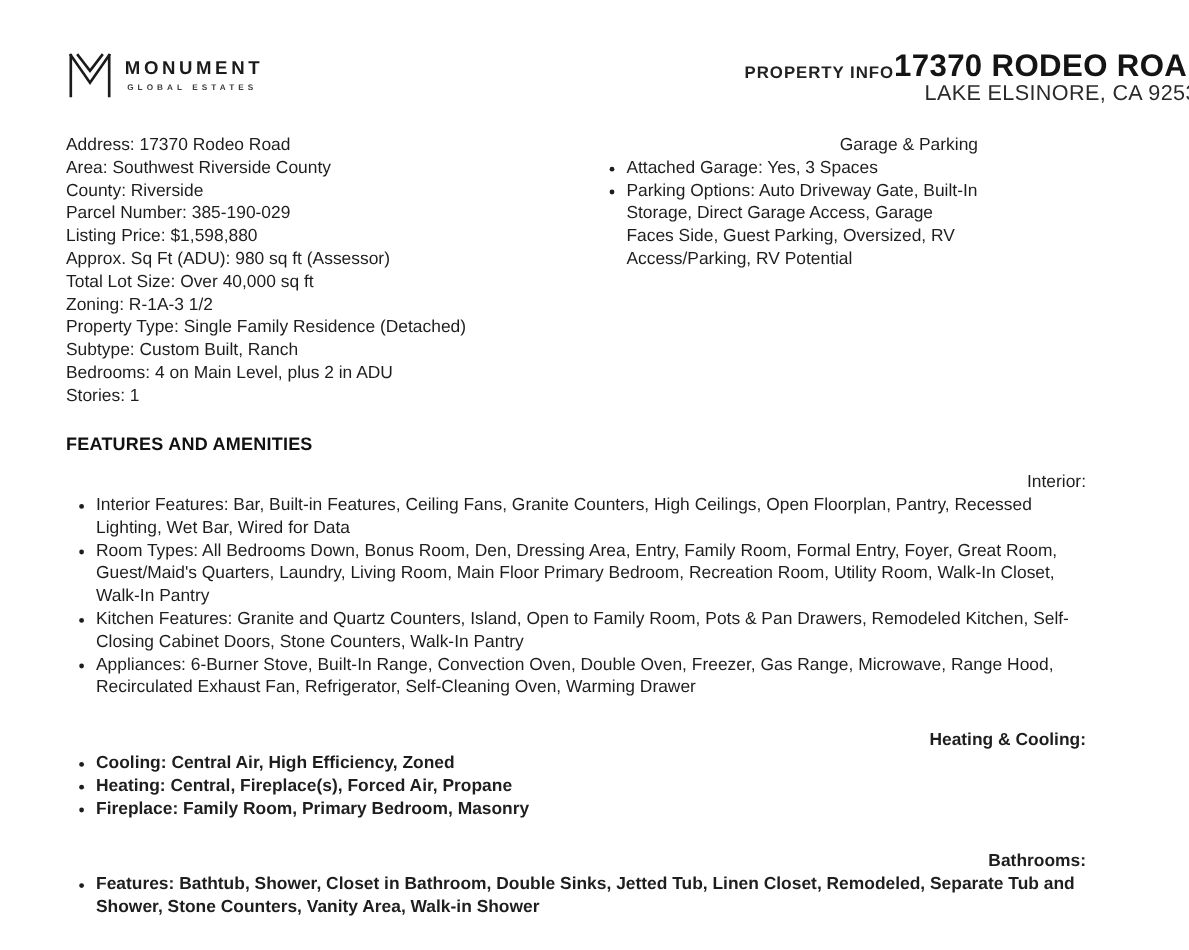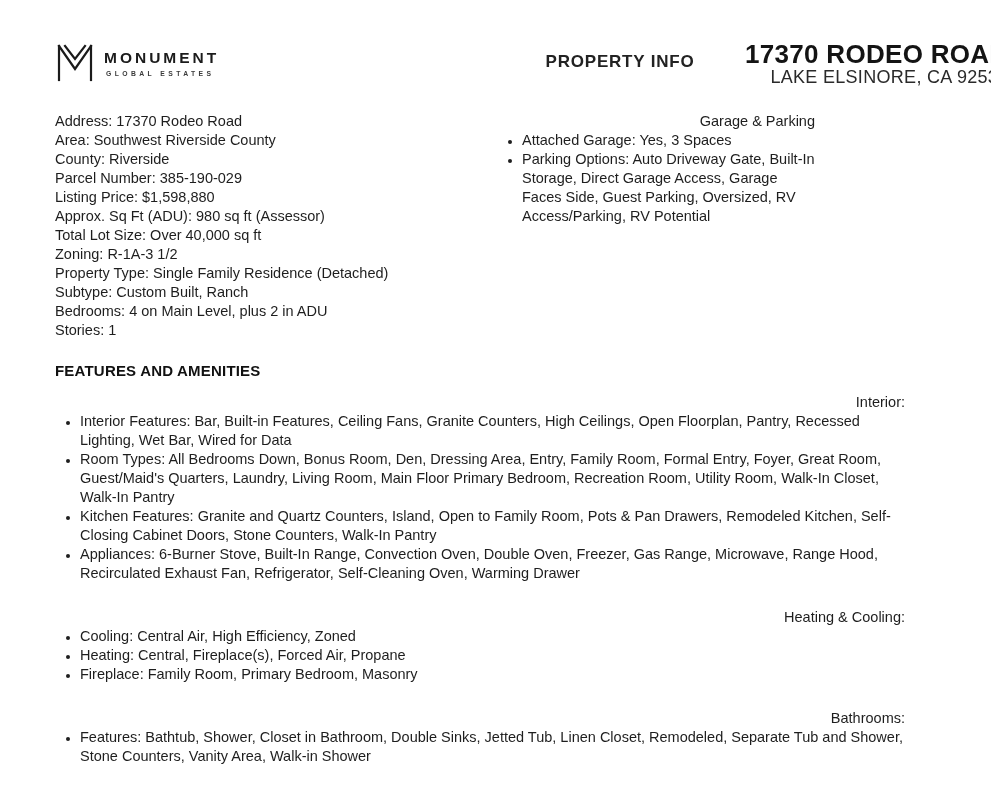--- a/index.html
+++ b/index.html
@@ -37,25 +37,25 @@
   }
   .brand-tagline {
     font-size: 6.8px;
     font-weight: 600;
     letter-spacing: 3.4px;
     color: #3a3a3a;
     margin-top: 3px;
     padding-left: 2px;
   }
   .page-title {
-    font-size: 17px;
+    font-size: 14px;
     font-weight: 600;
     letter-spacing: 0.8px;
     color: #222222;
-    text-align: center;
+    text-align: right;
     margin-top: 10px;
     white-space: nowrap;
   }
   .addr-block { text-align: right; }
   .addr-line1 {
     font-size: 26px;
     font-weight: 800;
     letter-spacing: 0.3px;
     color: #141414;
     line-height: 24px;
@@ -92,21 +92,21 @@
   
   .features { padding-right: 50px; }
   .features-heading {
     margin-top: 21px;
     font-size: 15px;
     font-weight: 700;
     letter-spacing: 0.2px;
     color: #111111;
   }
   .feature-section { margin-top: 13px; }
-  .feature-section + .feature-section { margin-top: 25px; }
+  .feature-section + .feature-section { margin-top: 25px; font-weight: bold; }
   .section-title { font-size: 14.5px; line-height: 19px; text-align: right; }
 </style>
 </head>
 <body>
 
 <div class="page">
 
   <div class="header">
     <div class="brand">
       <span>

